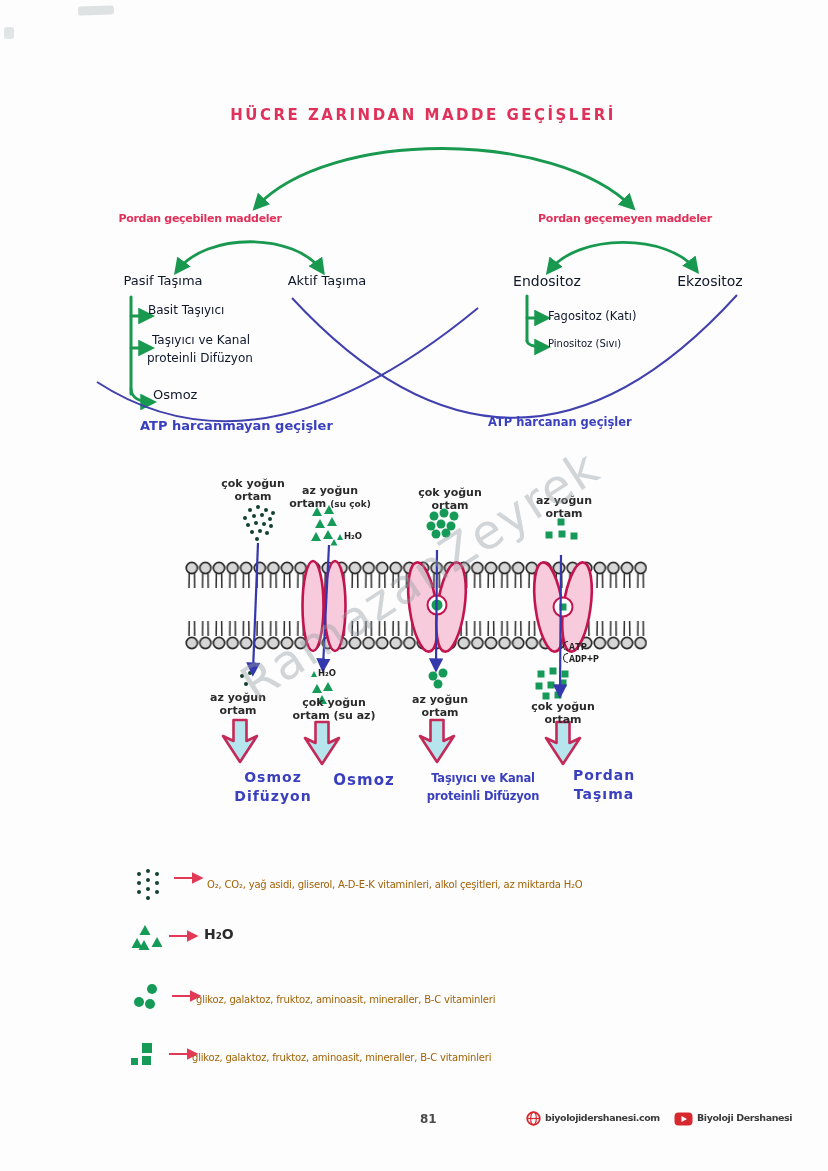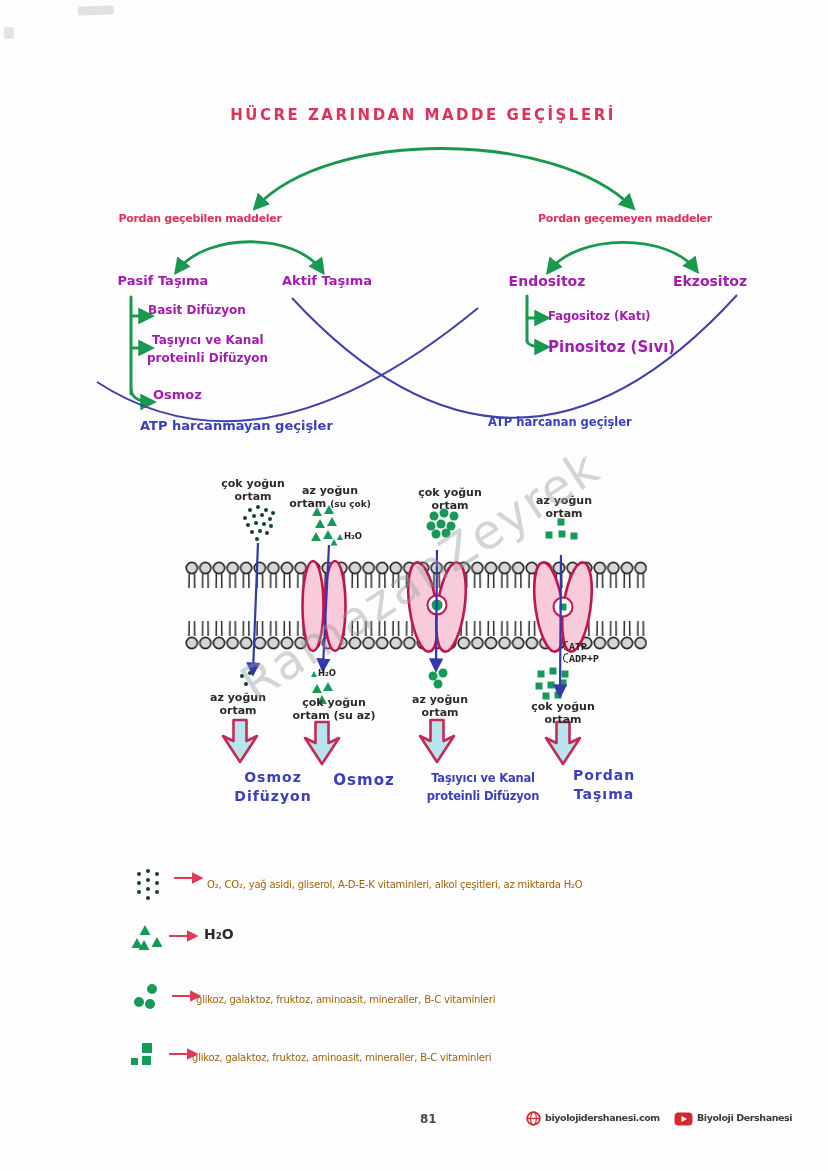--- a/index.html
+++ b/index.html
@@ -1,21 +1,21 @@
 <!DOCTYPE html>
 <html><head>
 <meta charset="utf-8">
 <style>
   html,body{margin:0;padding:0;background:#e9e9e9;}
   .page{position:relative;width:828px;height:1171px;margin:0 auto;background:#fdfdfd;overflow:hidden;
         font-family:"DejaVu Sans", sans-serif;color:#2b2b2b;}
   .abs{position:absolute;white-space:nowrap;}
   .ctr{position:absolute;transform:translateX(-50%);text-align:center;white-space:nowrap;}
   .red{color:#e0315a;font-weight:700;text-align:center;}
-  .hw{color:#a21caf;font-weight:700;}
+  .hw{color:#0f172a;font-weight:400;}
   .blue{color:#3a3fbe;font-weight:700;margin-left:40px;}
   .z2{z-index:2;}
   .lbl2{line-height:13px;font-size:11px;font-weight:600;color:#2b2b2b;}
   .lbl2 .sm{font-size:9px;font-weight:600;}
   .bname{line-height:19px;letter-spacing:1px;}
   svg.layer{position:absolute;z-index:1;}
   .tri{display:inline-block;width:0;height:0;border-left:3.5px solid transparent;border-right:3.5px solid transparent;
        border-bottom:6.5px solid #169a58;vertical-align:middle;margin-right:1px;}
   .tinynote{font-size:8.5px;color:#222;font-weight:600;z-index:3;}
   .curl{display:inline-block;width:4px;height:8px;border:1.4px solid #222;border-right:none;
@@ -73,26 +73,26 @@
   </svg>
 
   <div class="ctr red z2" style="left:200px;top:212px;font-size:11px;letter-spacing:-0.3px">Pordan geçebilen maddeler</div>
   <div class="ctr red z2" style="left:625px;top:212px;font-size:11px;letter-spacing:-0.3px">Pordan geçemeyen maddeler</div>
 
   <div class="ctr hw z2" style="left:163px;top:273px;font-size:13px">Pasif Taşıma</div>
   <div class="ctr hw z2" style="left:327px;top:273px;font-size:13px">Aktif Taşıma</div>
   <div class="ctr hw z2" style="left:547px;top:273px;font-size:14px">Endositoz</div>
   <div class="ctr hw z2" style="left:710px;top:273px;font-size:14px">Ekzositoz</div>
 
-  <div class="abs hw z2" style="left:148px;top:303px;font-size:12px">Basit Difüzyon</div>
+  <div class="abs hw z2" style="left:148px;top:303px;font-size:12px">Basit Taşıyıcı</div>
   <div class="abs hw z2" style="left:152px;top:333px;font-size:12px">Taşıyıcı ve Kanal</div>
   <div class="abs hw z2" style="left:147px;top:351px;font-size:12px">proteinli Difüzyon</div>
   <div class="abs hw z2" style="left:153px;top:387px;font-size:13px">Osmoz</div>
   <div class="abs hw z2" style="left:548px;top:309px;font-size:11.5px">Fagositoz (Katı)</div>
-  <div class="abs hw z2" style="left:548px;top:338px;font-size:15px">Pinositoz (Sıvı)</div>
+  <div class="abs hw z2" style="left:548px;top:338px;font-size:10px">Pinositoz (Sıvı)</div>
 
   <div class="abs blue z2" style="left:100px;top:418px;font-size:13px">ATP harcanmayan geçişler</div>
   <div class="abs blue z2" style="left:448px;top:415px;font-size:11.5px">ATP harcanan geçişler</div>
 
   <svg class="layer" style="left:170px;top:455px" width="490" height="360" viewBox="0 0 490 360">
     <defs>
       <pattern id="lt" x="15" y="106" width="13.6" height="30" patternUnits="userSpaceOnUse">
         <line x1="4.2" y1="12" x2="4" y2="27" stroke="#2b2b2b" stroke-width="1.5"></line>
         <line x1="9.4" y1="12" x2="9.6" y2="27" stroke="#2b2b2b" stroke-width="1.5"></line>
         <circle cx="6.8" cy="7" r="5.6" fill="#d6d6d6" stroke="#2b2b2b" stroke-width="1.7"></circle>

